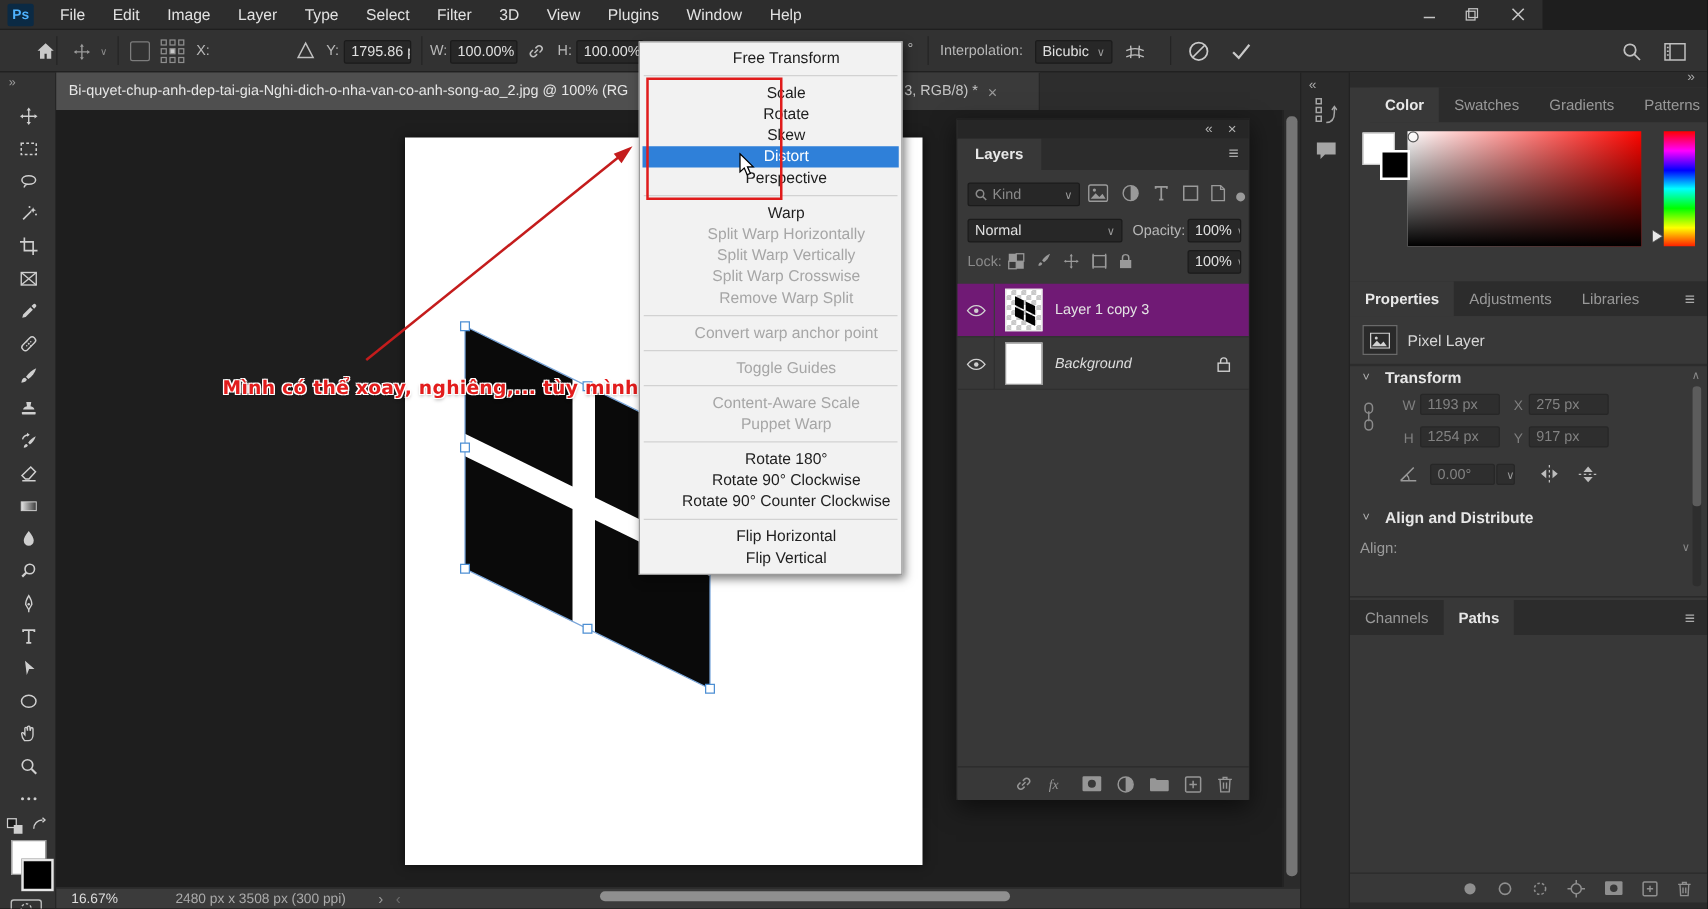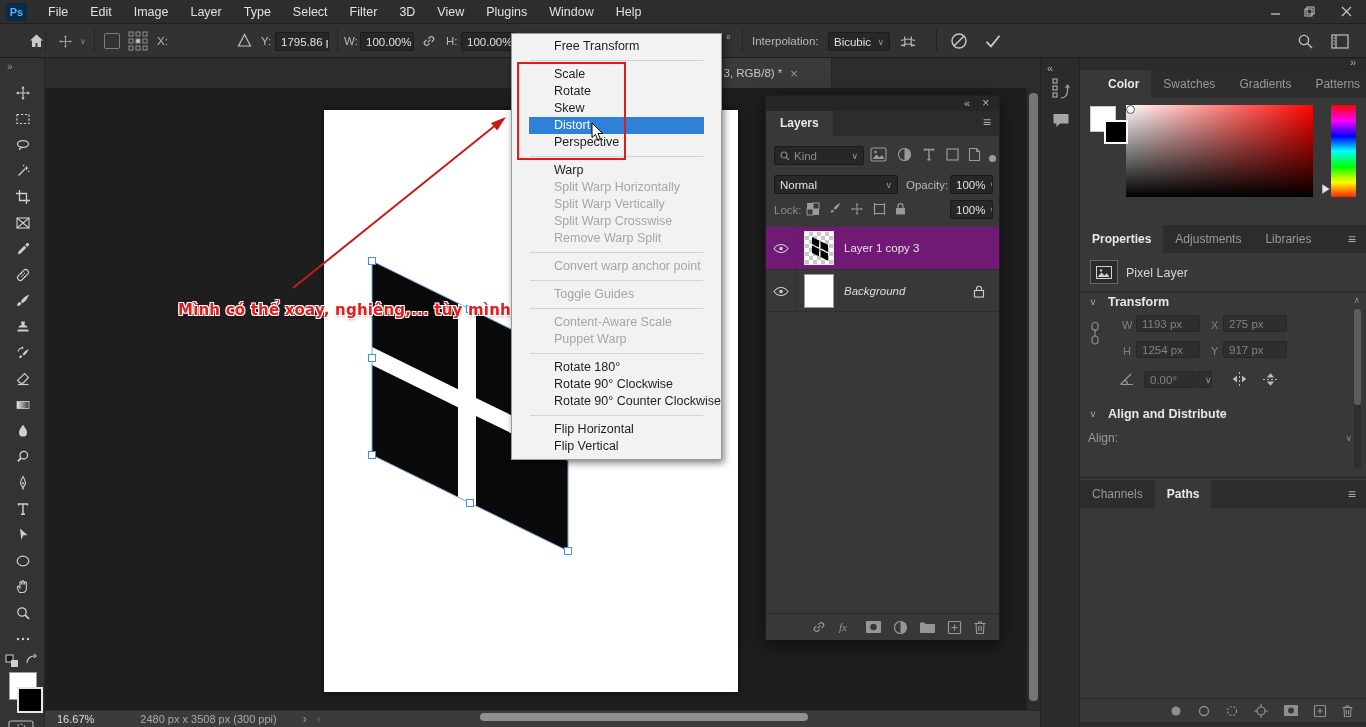--- a/index.html
+++ b/index.html
@@ -12,21 +12,21 @@
          font-size:11.5px;display:flex;align-items:center;padding:0 5px;height:19px;
          box-sizing:border-box;overflow:hidden;white-space:nowrap;}
   .dfield{background:#2e2e2e;border:1px solid #272727;color:#828282;}
   .ddarrow{color:#9a9a9a;font-size:9px;margin-left:auto;padding-left:4px;}
   .vsep{width:1px;background:#242424;position:absolute;top:5px;bottom:5px;}
   .mb-item{padding:0 11px;color:#e2e2e2;font-size:12.5px;cursor:default;}
   .tabtxt{font-size:11.5px;}
   
   #ctx{position:absolute;left:511px;top:33px;width:211px;background:#f2f2f2;
        border:1px solid #9b9b9b;box-shadow:2px 3px 7px rgba(0,0,0,.5);z-index:50;
-       padding:4px 17px;box-sizing:border-box;}
+       padding:4px 2px;box-sizing:border-box;text-align:center;}
   #ctx .mi.item{height:17px;line-height:17px;padding-left:25px;font-size:12.5px;color:#1e1e1e;white-space:nowrap;}
   #ctx .mi.disabled{color:#a6a6a6;}
   #ctx .mi.highlighted{background:#2f80d9;color:#fff;}
   #ctx .mi.sep{height:1px;background:#d2d2d2;margin:5px 1px;}
   
   .ptab{height:28px;line-height:28px;padding:0 12px;font-size:12px;color:#999;white-space:nowrap;}
   .ptab.active{background:#383838;color:#e8e8e8;font-weight:bold;}
   .paneltab-row{background:#2c2c2c;display:flex;}
   .checker{background-image:linear-gradient(45deg,#c8c8c8 25%,transparent 25%,transparent 75%,#c8c8c8 75%),
            linear-gradient(45deg,#c8c8c8 25%,#fff 25%,#fff 75%,#c8c8c8 75%);
@@ -34,21 +34,21 @@
   .toolslot{width:45px;height:26px;display:flex;align-items:center;justify-content:center;}
   .annot{font-family:"DejaVu Sans",sans-serif;font-weight:bold;font-size:15px;color:#e21d1d;
          text-shadow:-1px -1px 0 #fff,1px -1px 0 #fff,-1px 1px 0 #fff,1px 1px 0 #fff,0 2px 3px rgba(0,0,0,.35);
          white-space:nowrap;letter-spacing:.2px;}
 </style>
 </head>
 <body>
 
 <div id="app">
 
-  <div class="abs row" style="left:0;top:0;width:1366px;height:24px;background:#2d2d2d;border-bottom:1px solid #1f1f1f;box-sizing:border-box;">
+  <div class="abs row" style="left:0;top:0;width:1234px;height:24px;background:#2d2d2d;border-bottom:1px solid #1f1f1f;box-sizing:border-box;">
     <div style="width:21px;height:18px;margin-left:6px;background:#0b2a44;color:#4fb3ff;font-size:11px;font-weight:bold;display:flex;align-items:center;justify-content:center;border-radius:2px;">Ps</div>
     <div style="display:flex;align-items:center;height:100%;margin-left:10px;">
 
     <div class="mb-item">File</div>
         <div class="mb-item">Edit</div>
         <div class="mb-item">Image</div>
         <div class="mb-item">Layer</div>
         <div class="mb-item">Type</div>
         <div class="mb-item">Select</div>
         <div class="mb-item">Filter</div>
@@ -325,20 +325,23 @@
         </svg></div>
     <div class="abs" style="left:9px;top:614px;width:26px;height:26px;background:#fff;border:1px solid #9a9a9a;z-index:2;"></div>
     <div class="abs" style="left:17px;top:629px;width:26px;height:26px;background:#000;border:2px solid #e6e6e6;z-index:3;box-sizing:border-box;"></div>
     <div class="abs" style="left:8px;top:660px;"><svg width="26" height="12" fill="none" stroke="#bdbdbd" stroke-width="1.1">
           <rect x="1" y="1" width="24" height="14" rx="2"></rect>
           <circle cx="13" cy="8" r="4" stroke-dasharray="2 1.6"></circle>
         </svg></div>
   </div>
 
   <div class="abs" style="left:45px;top:58px;width:995px;height:30px;background:#2d2d2d;">
+    <div class="abs row" style="left:0;top:0;width:643px;height:30px;background:#4f4f4f;border-right:1px solid #262626;box-sizing:border-box;padding:0 10px;">
+      <span class="tabtxt" style="color:#e6e6e6;white-space:nowrap;overflow:hidden;">Bi-quyet-chup-anh-dep-tai-gia-Nghi-dich-o-nha-van-co-anh-song-ao_2.jpg @ 100% (RG</span>
+    </div>
     <div class="abs row" style="left:643px;top:0;width:144px;height:30px;background:#3a3a3a;border-right:1px solid #262626;box-sizing:border-box;padding:0 8px;">
       <span class="tabtxt" style="color:#c6c6c6;white-space:nowrap;">copy 3, RGB/8) *</span>
       <span style="color:#9a9a9a;font-size:13px;margin-left:8px;">×</span>
     </div>
   </div>
 
   <div class="abs" style="left:45px;top:88px;width:981px;height:622px;background:#1e1e1e;overflow:hidden;">
     <div class="abs" style="left:279px;top:22px;width:414px;height:582px;background:#ffffff;box-shadow:0 0 8px rgba(0,0,0,.6);"></div>
     <svg class="abs" width="981" height="622" style="left:0;top:0;pointer-events:none;">
       <g>

